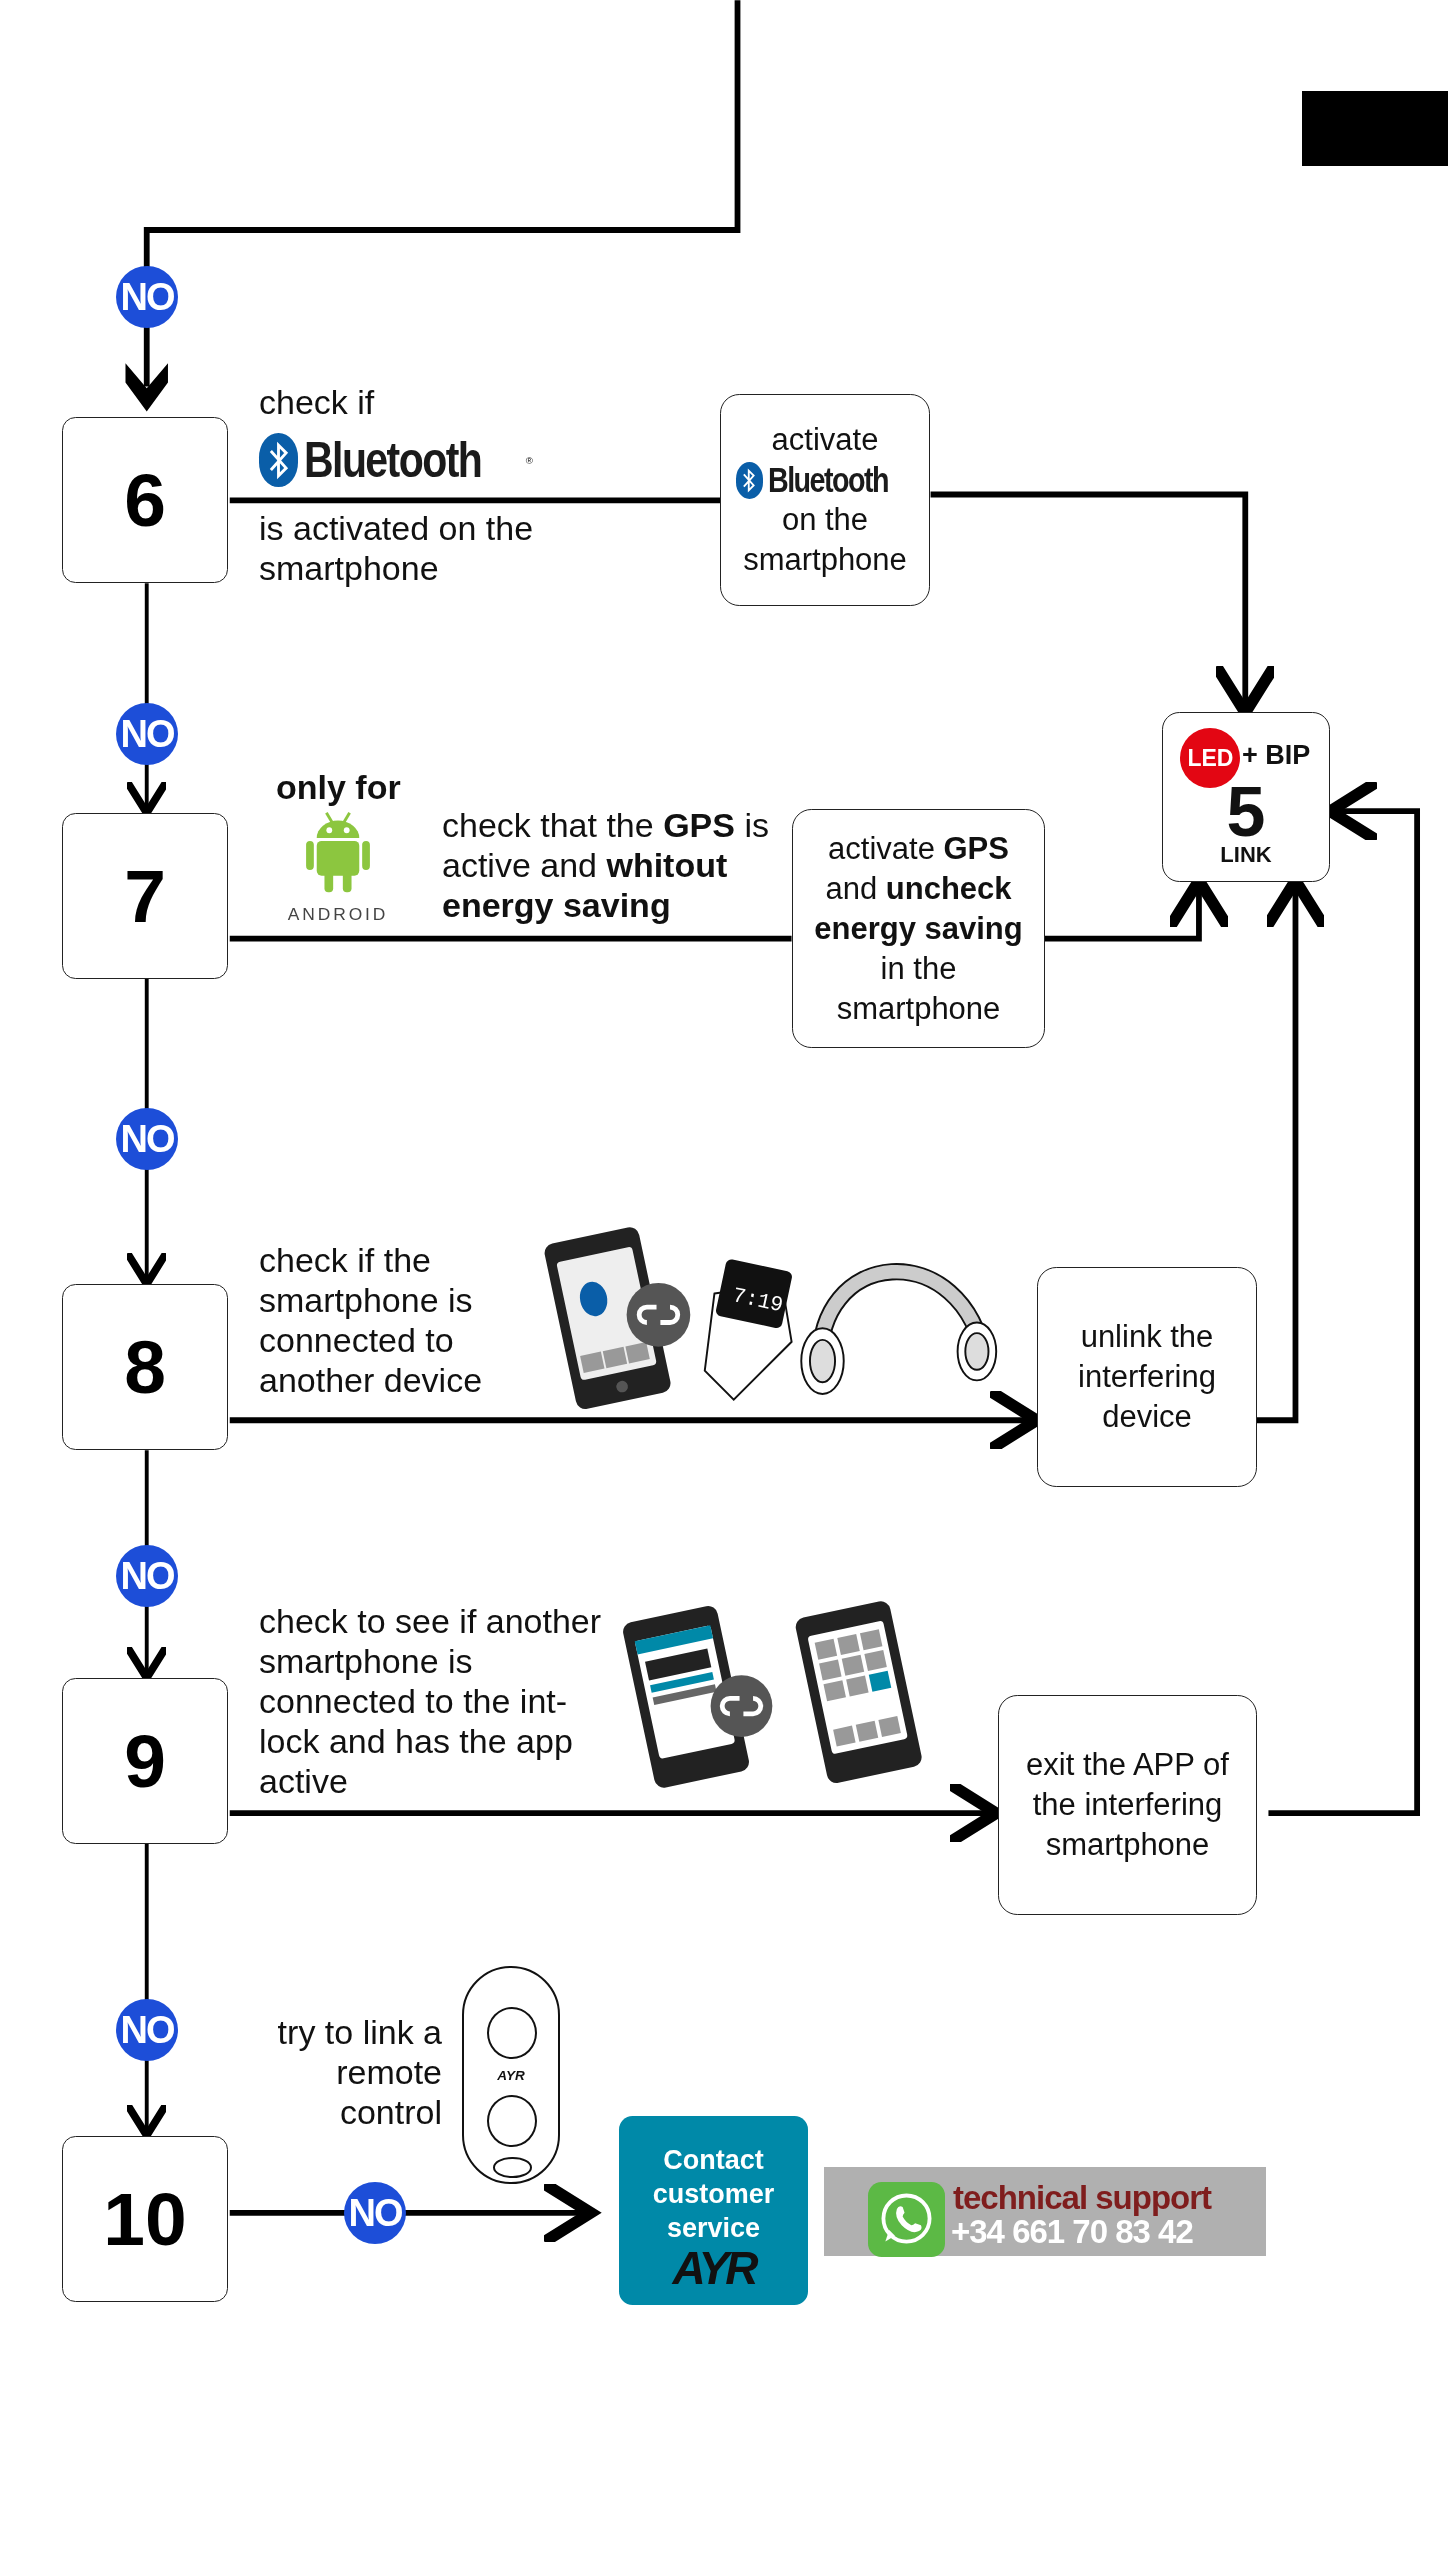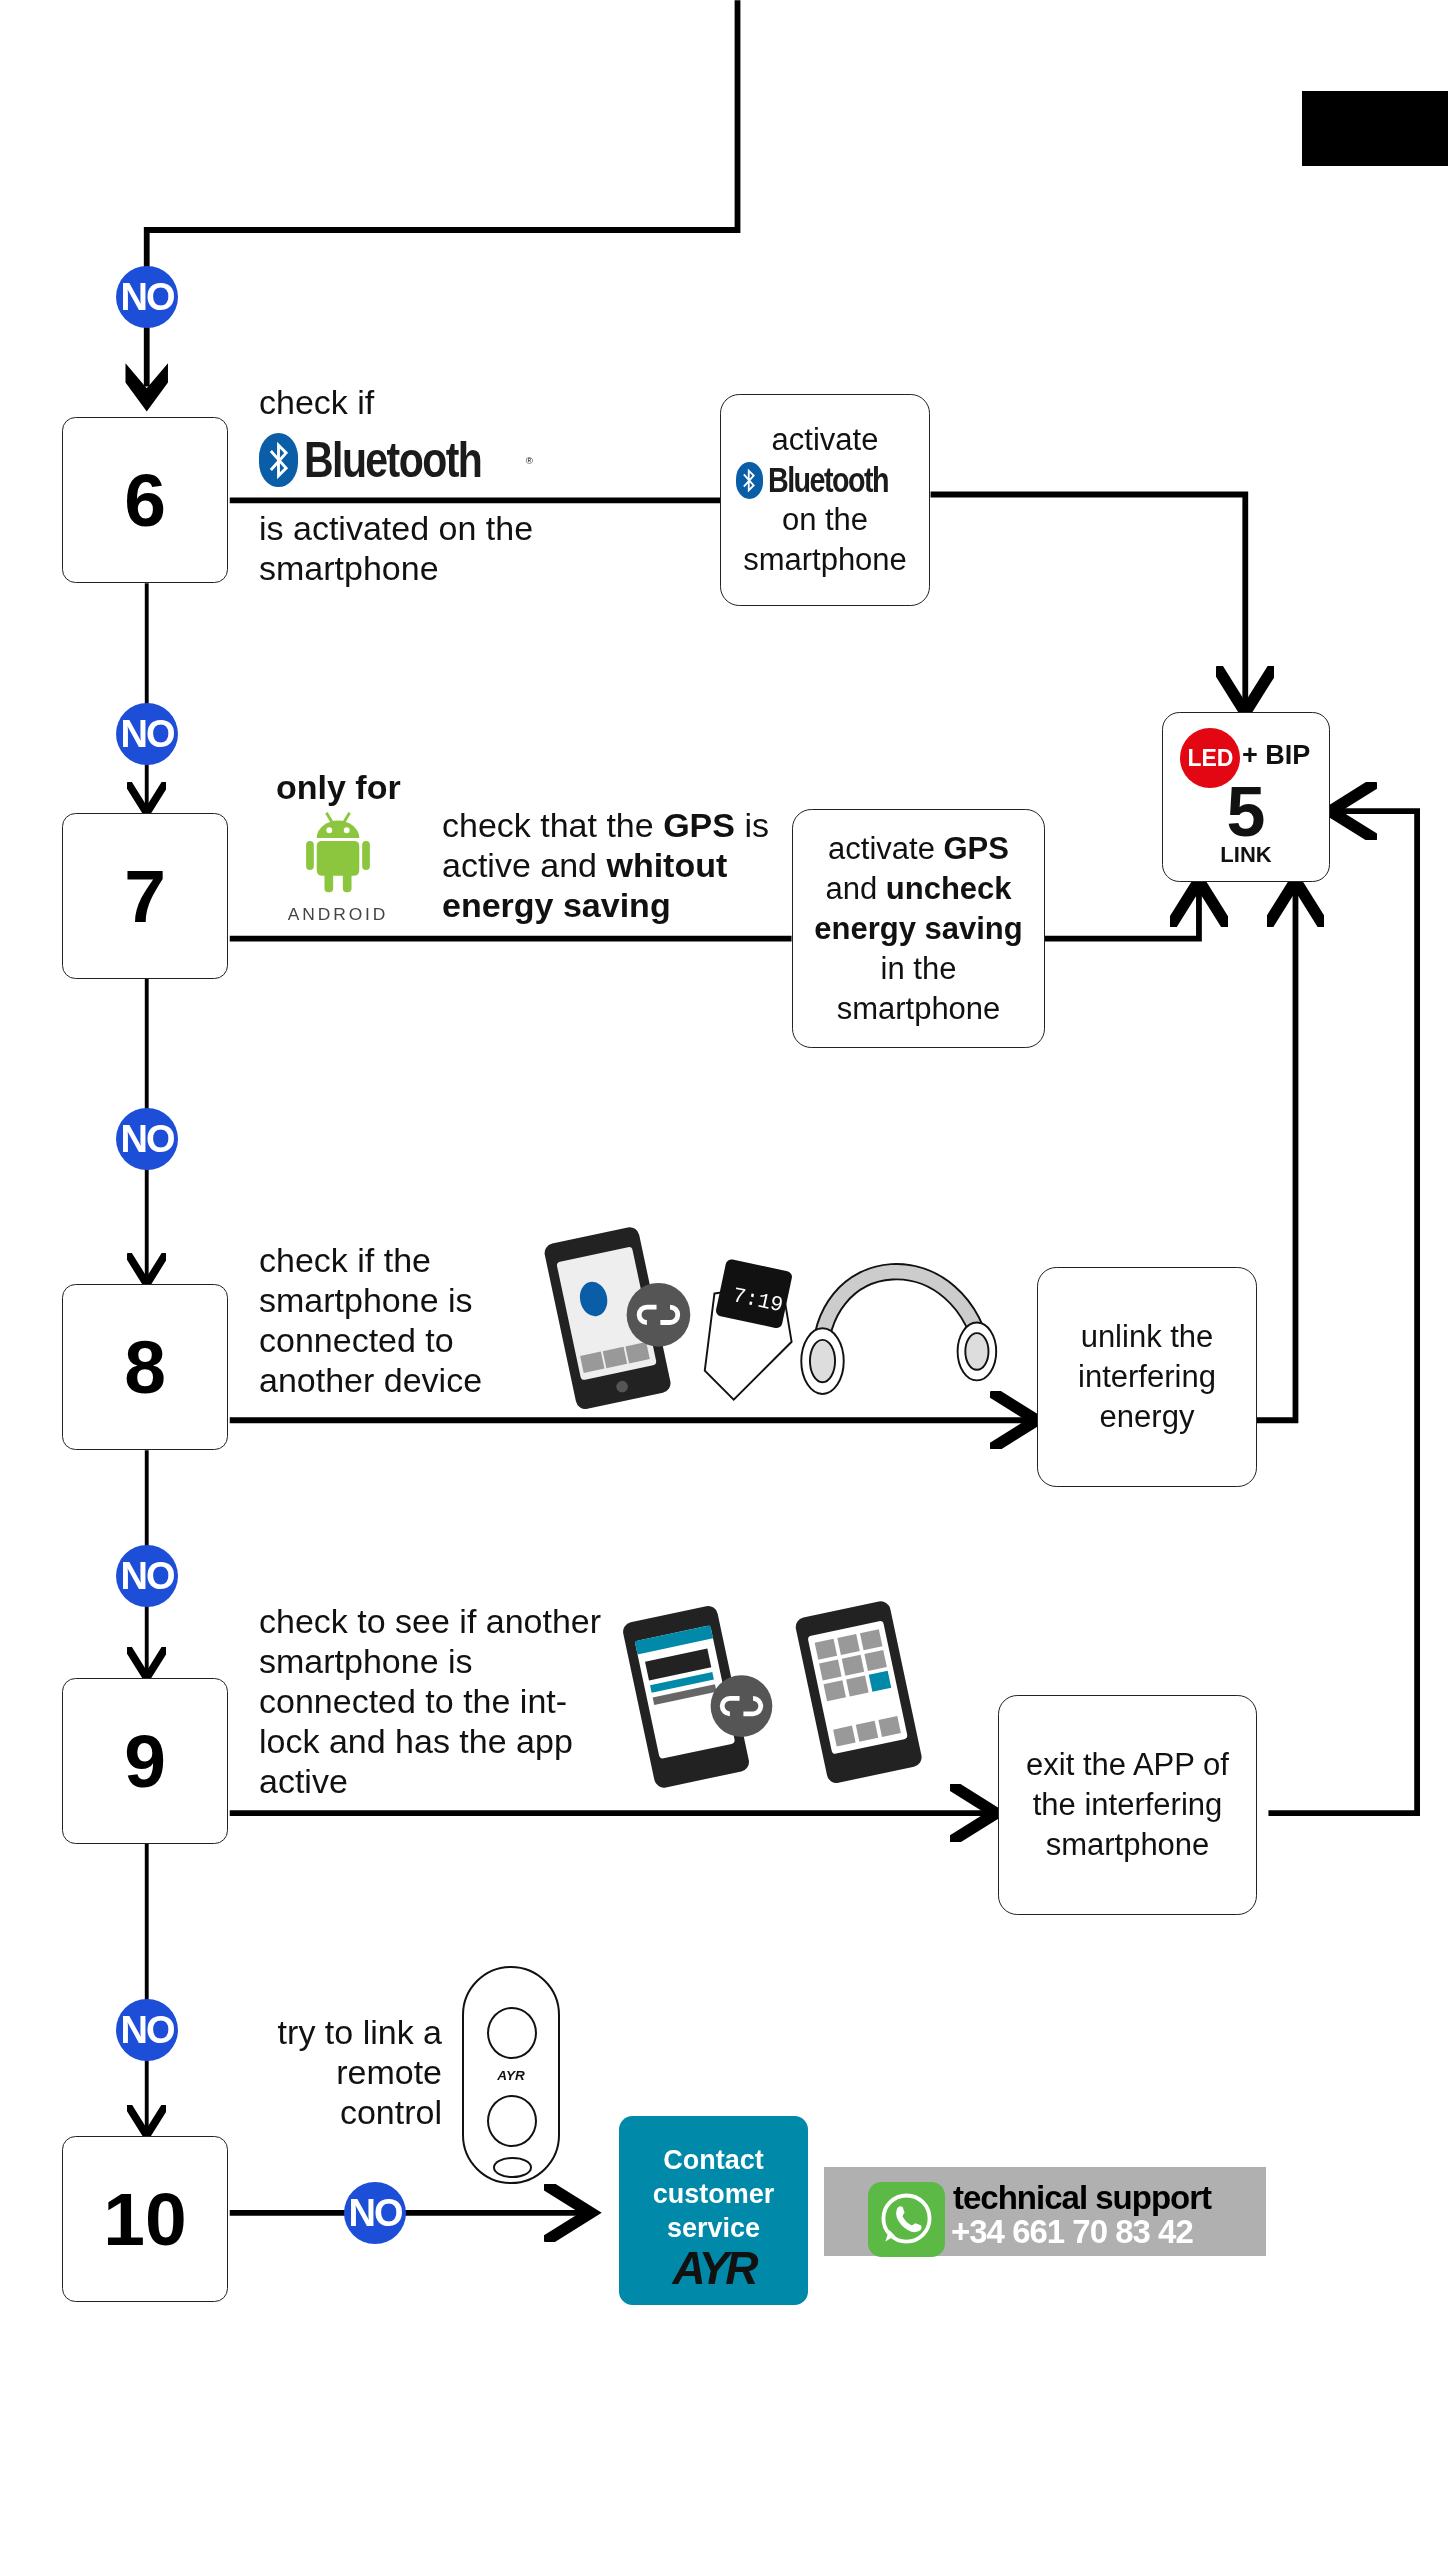--- a/index.html
+++ b/index.html
@@ -31,21 +31,21 @@
          align-items:center; justify-content:center; }
   .bip { position:absolute; left:79px; top:27px; font-weight:bold; font-size:27px; }
   .five { position:absolute; left:0; width:100%; top:64px; text-align:center; font-weight:bold; font-size:70px; line-height:70px; }
   .linktxt { position:absolute; left:0; width:100%; top:129px; text-align:center; font-weight:bold; font-size:22px; }
   .contact { position:absolute; left:593px; top:2116px; width:189px; height:189px; border-radius:13.5px;
              background:#0089a8; color:#fff; text-align:center; font-weight:bold; font-size:27px; line-height:34px;
              box-sizing:border-box; padding-top:27px;margin-left:26px; }
   .ayr { font-weight:900; font-size:46px; color:#111; letter-spacing:-3.9px; font-style:italic; margin-top:5.8px; }
   .support { position:absolute; left:824px; top:2167px; width:442px; height:89px; background:#b0b0b0; }
   .wa { position:absolute; left:44px; top:15.4px; width:77px; height:75px; border-radius:13.5px; background:#5cb945; }
-  .sup-t { position:absolute; left:129px; top:11.6px; font-weight:bold; font-size:33px; color:#000000; letter-spacing:-1px; }
+  .sup-t { position:absolute; left:129px; top:11.6px; font-weight:bold; font-size:33px; color:#7f1d1d; letter-spacing:-1px; }
   .sup-p { position:absolute; left:127px; top:46px; font-weight:bold; font-size:33px; color:#fff; letter-spacing:-1px; }
 </style>
 </head>
 <body>
 
 <svg class="lines" viewBox="0 0 1500 2668">
   <defs>
     <marker id="arr" markerWidth="10" markerHeight="10" refX="7" refY="5" orient="auto" markerUnits="strokeWidth">
       <path d="M0,0 L8,5 L0,10" fill="none" stroke="#000" stroke-width="2"></path>
     </marker>
@@ -164,21 +164,21 @@
   </g>
   <g fill="none" stroke="#111" stroke-width="2">
     <path d="M300,150 C290,20 450,10 470,140" stroke-width="18" stroke="#111"></path>
     <path d="M300,150 C290,20 450,10 470,140" stroke-width="14" stroke="#ccc"></path>
     <ellipse cx="302" cy="140" rx="22" ry="34" fill="#fff"></ellipse>
     <ellipse cx="302" cy="140" rx="13" ry="22" fill="#ddd"></ellipse>
     <ellipse cx="462" cy="130" rx="20" ry="30" fill="#fff"></ellipse>
     <ellipse cx="462" cy="130" rx="12" ry="19" fill="#ddd"></ellipse>
   </g>
 </svg>
-<div class="action" style="left:1037px;top:1267px;width:220px;height:220px;">unlink the interfering energy</div>
+<div class="action" style="left:1037px;top:1267px;width:220px;height:220px;">unlink the interfering device</div>
 
 <div class="step" style="left:62px;top:1678px;">9</div>
 <div class="desc" style="left:259px;top:1601px;width:348px;">check to see if another smartphone is connected to the int-lock and has the app active</div>
 <svg class="abs" style="left:618px;top:1598px;" width="328" height="193" viewBox="0 0 340 200">
   <g transform="rotate(-12 70 100)">
     <rect x="20" y="15" width="100" height="175" rx="10" fill="#222"></rect>
     <rect x="30" y="35" width="80" height="125" rx="4" fill="#fff"></rect>
     <rect x="30" y="35" width="80" height="14" fill="#0089a8"></rect>
     <rect x="36" y="58" width="66" height="20" fill="#222"></rect>
     <rect x="36" y="83" width="66" height="8" fill="#0089a8"></rect>

